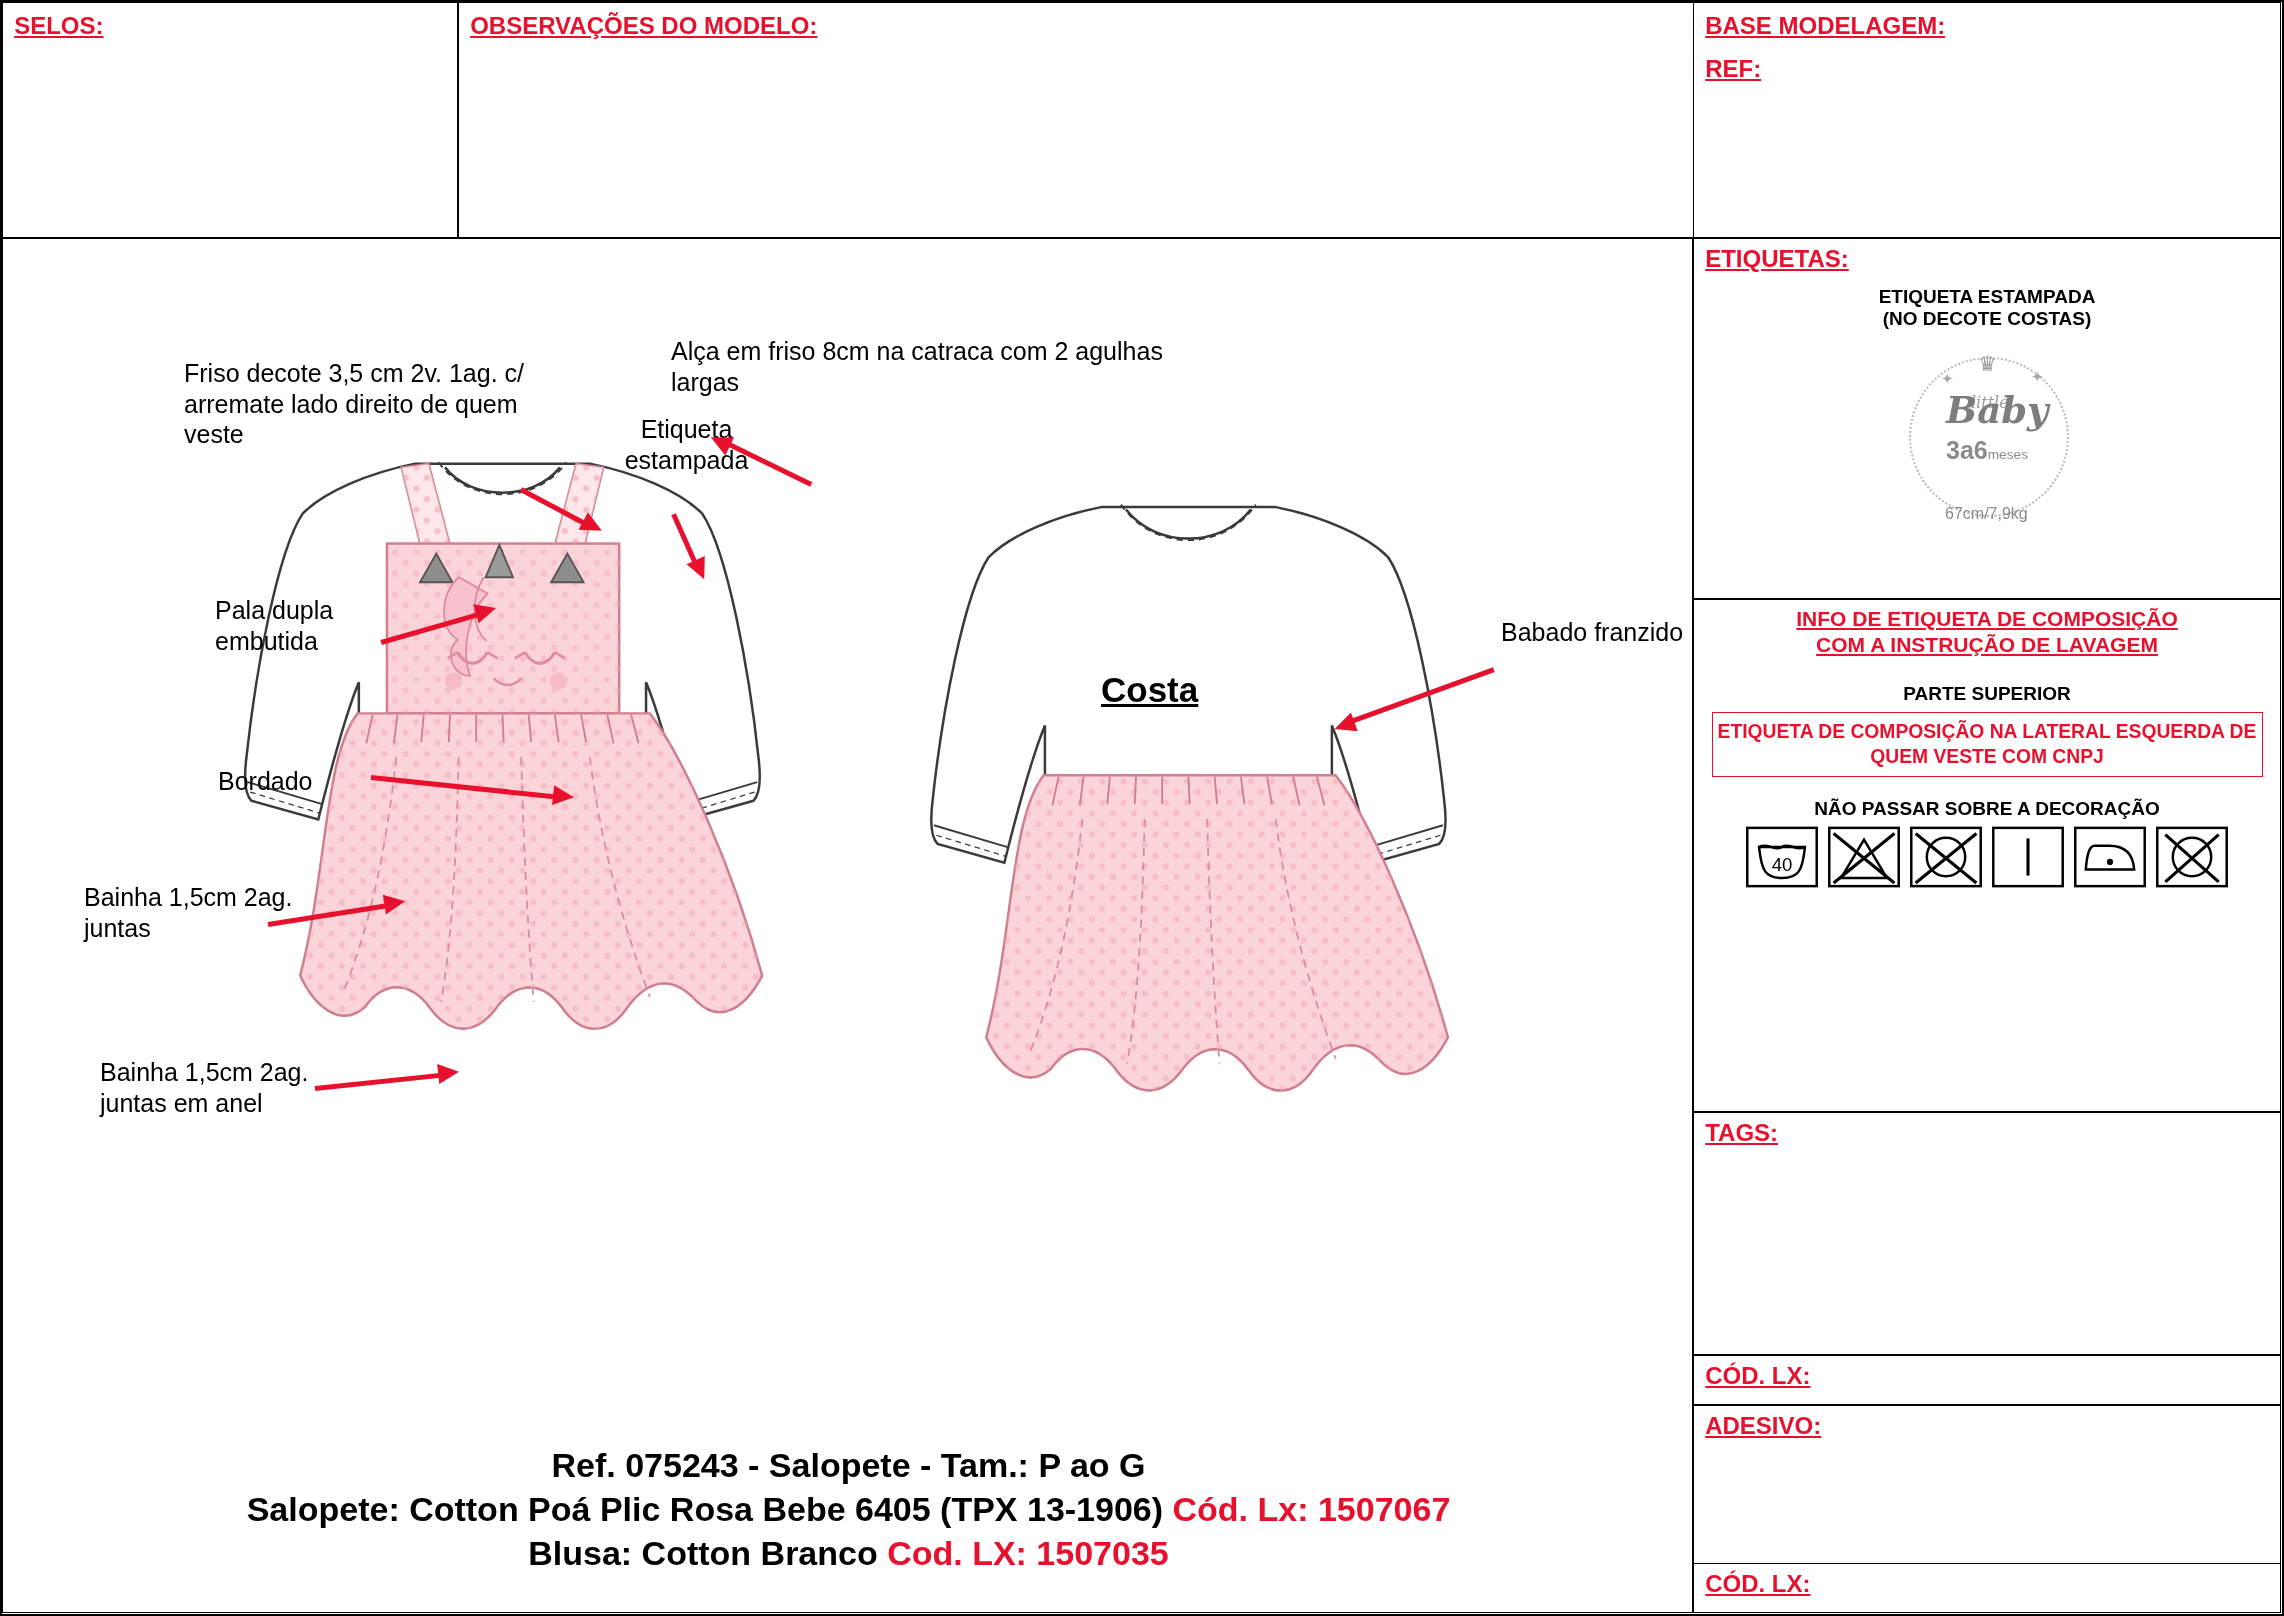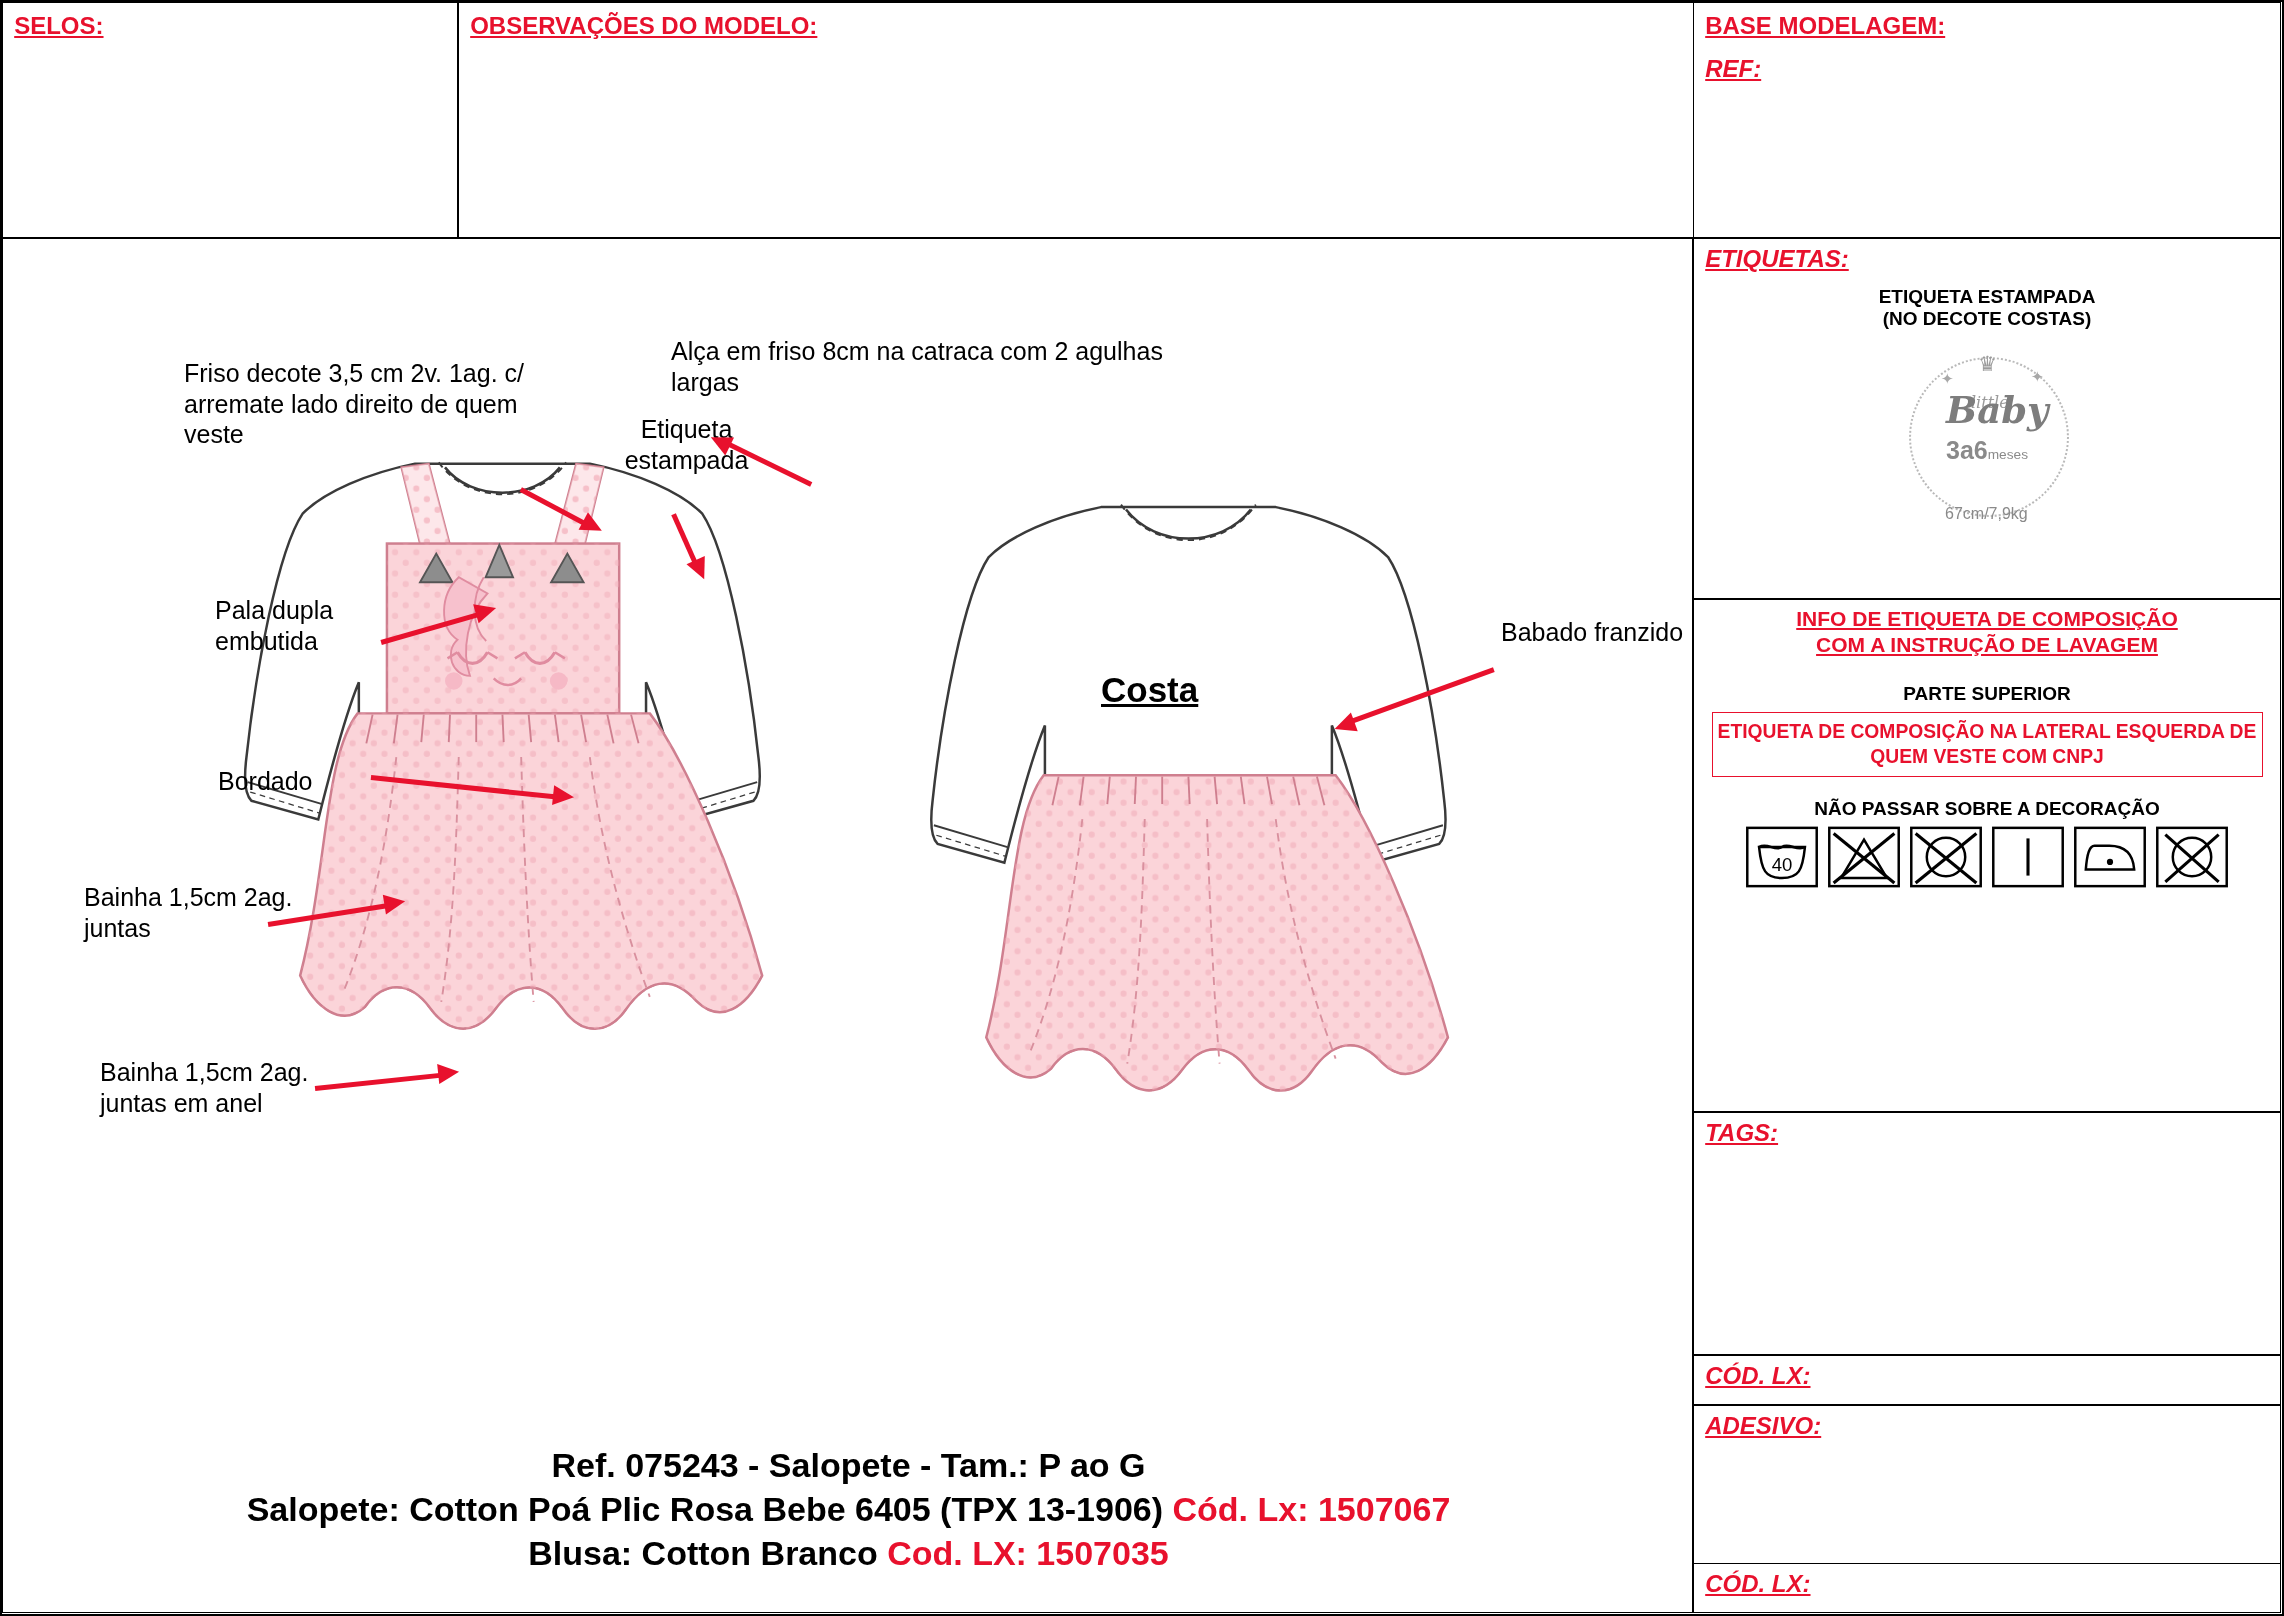--- a/index.html
+++ b/index.html
@@ -18,21 +18,21 @@
   .lbl-base{left:1691px;top:0;width:588px;height:236px;}
   .main-area{left:0;top:236px;width:1691px;height:1375px;}
   .etiquetas{left:1691px;top:236px;width:588px;height:361px;}
   .info-comp{left:1691px;top:597px;width:588px;height:513px;}
   .tags{left:1691px;top:1110px;width:588px;height:243px;}
   .codlx1{left:1691px;top:1353px;width:588px;height:50px;}
   .adesivo{left:1691px;top:1403px;width:588px;height:159px;}
   .codlx2{left:1691px;top:1561px;width:588px;height:50px;}
 
   .pad{padding:8.7px 11.2px;font-size:24px;}
-  .pad2{padding:6.2px 11.2px;font-size:24px;font-style:italic;}
+  .pad2{padding:6.2px 11.2px;font-size:24px;}
 
   
   .headline{
     position:absolute;left:0;top:1204px;width:1691px;text-align:center;
     font-size:34px;font-weight:bold;line-height:1.30;color:#000;
   }
   .headline .red{color:#e8112d;}
 
   
   .ann{position:absolute;font-size:25px;line-height:1.22;color:#000;}

